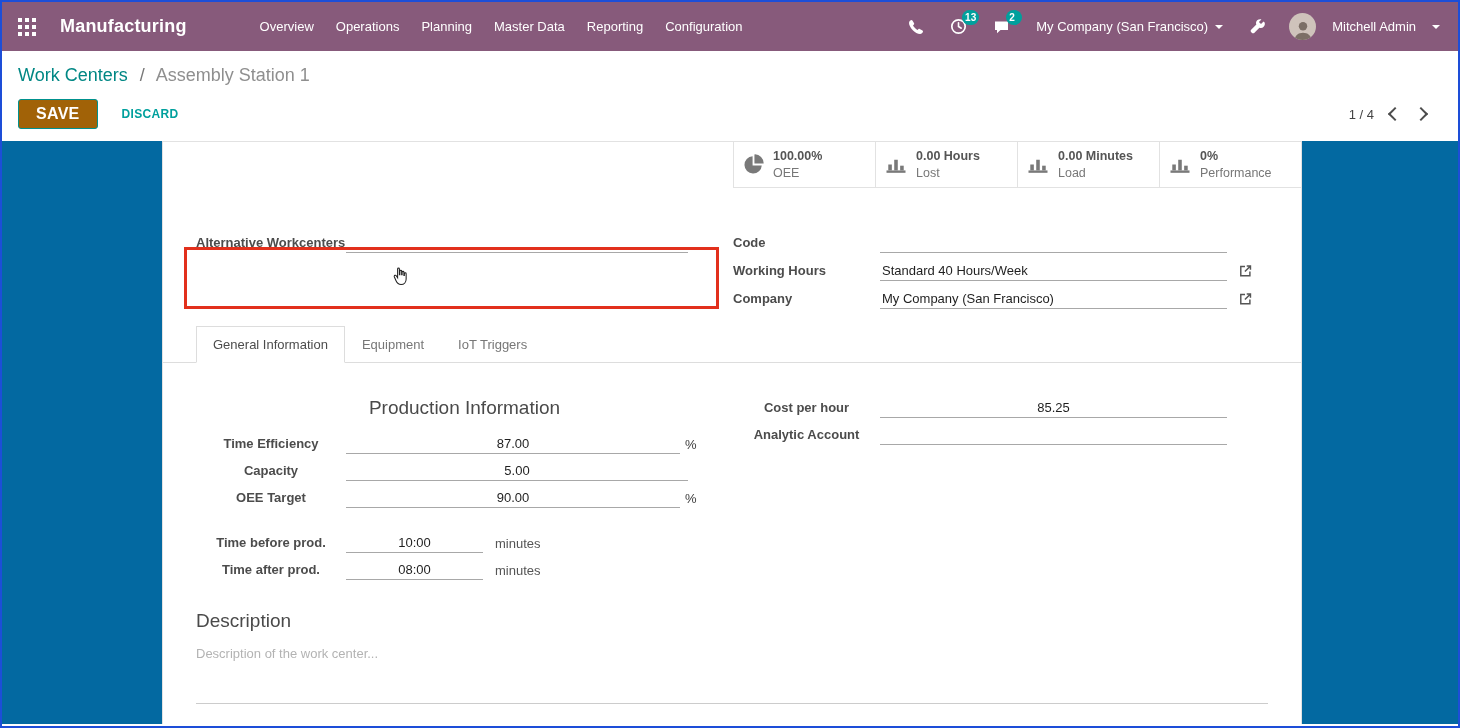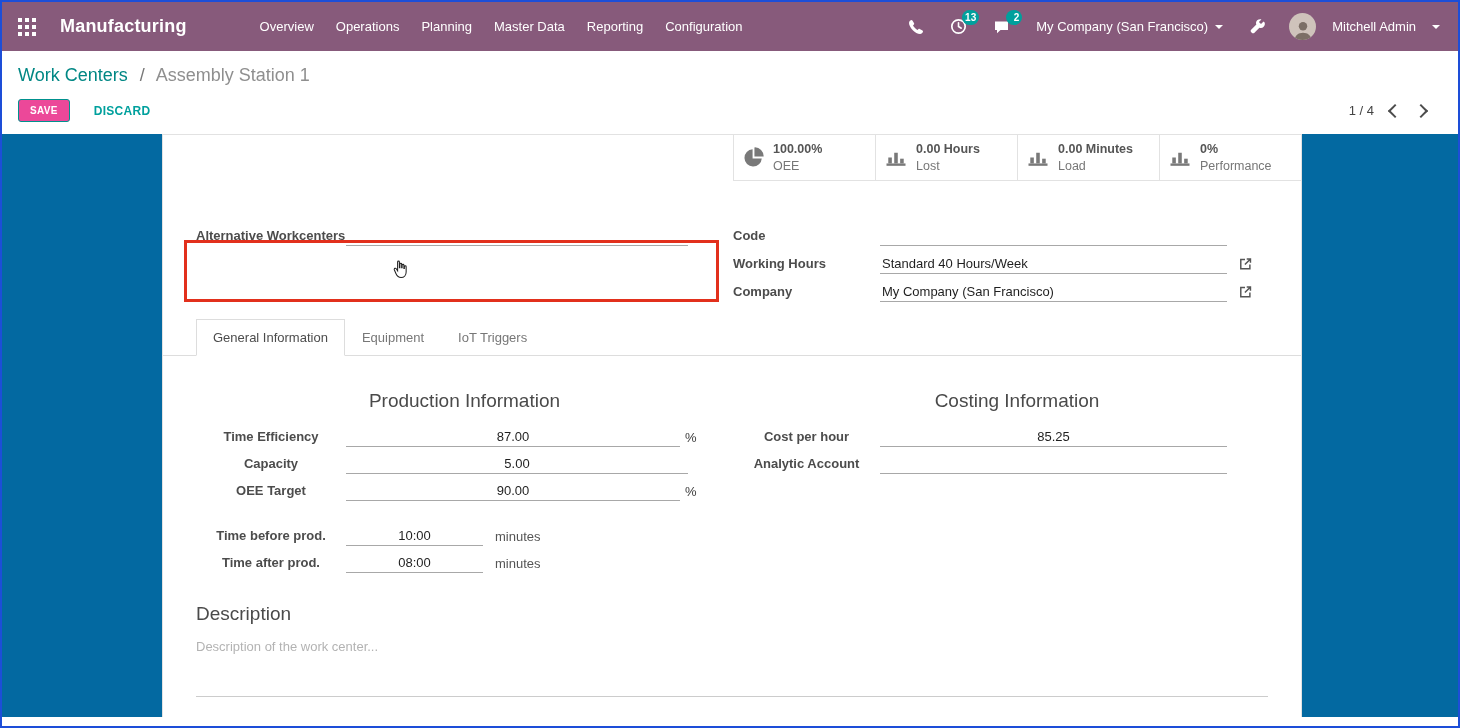--- a/index.html
+++ b/index.html
@@ -8,35 +8,35 @@
 
   
   .navbar{height:49px;background:#875A7B;display:flex;align-items:center;color:#fff;padding:0 10px 0 6px;}
   .apps-btn{width:38px;height:49px;display:flex;align-items:center;justify-content:center;cursor:pointer;}
   .brand{font-size:18px;font-weight:bold;margin-left:14px;letter-spacing:.2px;cursor:pointer;}
   .menus{display:flex;margin-left:62px;height:100%;}
   .menu-item{padding:0 11px;line-height:49px;font-size:13px;cursor:pointer;white-space:nowrap;text-align:center;}
   .systray{margin-left:auto;display:flex;align-items:center;}
   .tray-btn{position:relative;padding:0 13px;height:49px;display:flex;align-items:center;cursor:pointer;}
   .badge{position:absolute;top:8px;right:1px;background:#00A09D;color:#fff;font-size:10px;font-weight:bold;
-    border-radius:8px;min-width:16px;height:15px;line-height:15px;text-align:right;padding:0 3px;box-sizing:border-box;}
+    border-radius:8px;min-width:16px;height:15px;line-height:15px;text-align:left;padding:0 3px;box-sizing:border-box;}
   .company-switcher{font-size:13px;display:flex;align-items:center;gap:7px;padding:0 13px;height:49px;cursor:pointer;white-space:nowrap;}
   .user-menu{display:flex;align-items:center;gap:16px;padding:0 8px 0 10px;height:49px;font-size:13px;cursor:pointer;white-space:nowrap;}
   .avatar{width:27px;height:27px;border-radius:50%;background:#cfc3bb;overflow:hidden;display:flex;align-items:flex-end;justify-content:center;flex:none;}
   .caret{width:0;height:0;border-left:4px solid transparent;border-right:4px solid transparent;border-top:4px solid #fff;display:inline-block;}
 
   
   .control-panel{padding:14px 16px 0 16px;background:#fff;}
   .breadcrumb{font-size:18px;}
   .bc-parent{color:#008784;cursor:pointer;}
   .bc-sep{color:#777;margin:0 7px;}
   .bc-current{color:#8f8f8f;}
   .cp-actions{display:flex;align-items:center;margin-top:13px;padding-bottom:12px;}
-  .btn-save{background:#ec4899;color:#fff;border:1px solid #00918e;font-size:10px;font-weight:bold;
-    padding:5px 11px;border-radius:3px;letter-spacing:.3px;cursor:pointer;font-family:inherit;}
+  .btn-save{background:#a16207;color:#fff;border:1px solid #00918e;font-size:16px;font-weight:bold;
+    padding:5px 17px;border-radius:3px;letter-spacing:.3px;cursor:pointer;font-family:inherit;}
   .btn-discard{background:none;border:none;color:#00A09D;font-size:12px;font-weight:bold;margin-left:18px;
     letter-spacing:.3px;cursor:pointer;font-family:inherit;}
   .pager{margin-left:auto;display:flex;align-items:center;font-size:13px;color:#444;gap:16px;padding-right:16px;}
   .chev{width:8px;height:8px;border-left:2px solid #4c4c4c;border-bottom:2px solid #4c4c4c;display:inline-block;cursor:pointer;}
   .chev.left{transform:rotate(45deg);}
   .chev.right{transform:rotate(-135deg);}
 
   
   .content{background:#0369a1;height:583px;overflow:hidden;}
   .sheet{width:1140px;margin-left:160px;background:#fff;border:1px solid #e2e2e2;border-bottom:none;
@@ -313,21 +313,20 @@
             <div class="finput plain w137">10:00</div>
             <span class="suffix unit">minutes</span>
           </div>
           <div class="frow">
             <div class="flabel">Time after prod.</div>
             <div class="finput plain w137">08:00</div>
             <span class="suffix unit">minutes</span>
           </div>
         </div>
         <div class="pane-right">
-          <h2 class="section-title">Costing Information</h2>
           <div class="frow">
             <div class="flabel r">Cost per hour</div>
             <div class="finput plain w347">85.25</div>
           </div>
           <div class="frow">
             <div class="flabel r">Analytic Account</div>
             <div class="finput w347"></div>
           </div>
         </div>
       </div>

